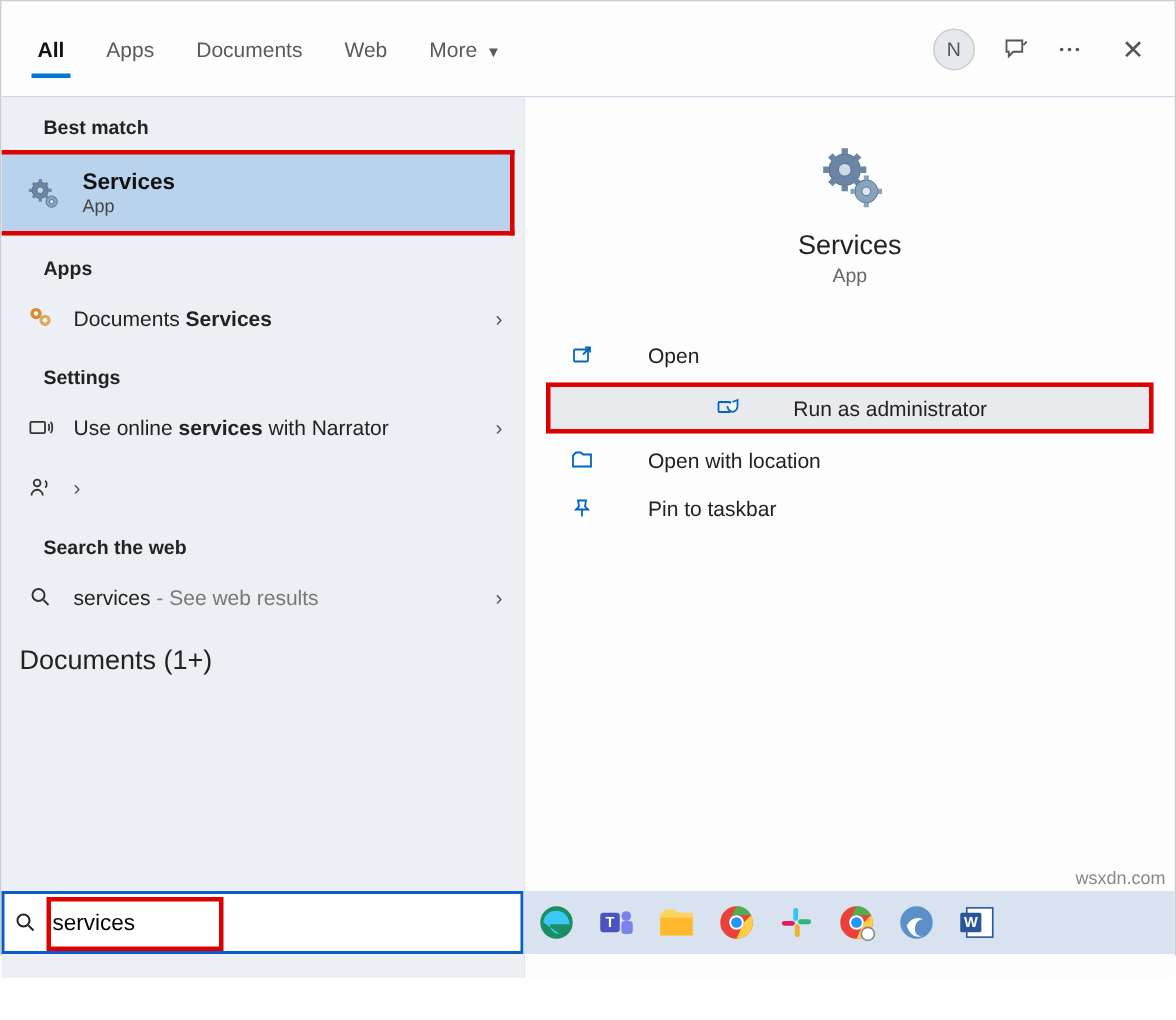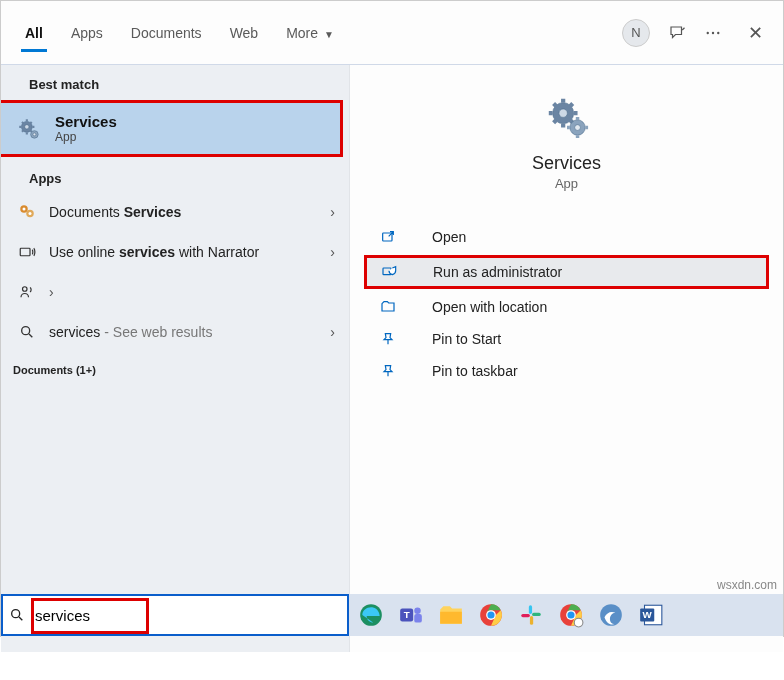--- a/index.html
+++ b/index.html
@@ -28,30 +28,30 @@
     .bm-icon { width: 28px; height: 28px; margin-right: 12px; display:flex; align-items:center; justify-content:center; }
     .bm-text .title { font-size: 15px; font-weight: 600; color: #111; }
     .bm-text .sub { font-size: 12px; color: #444; }
     
     .result-row { display: flex; align-items: center; padding: 10px 14px; cursor: pointer; }
     .result-row .ricon { width: 24px; height: 20px; margin-right: 10px; display:flex; align-items:center; justify-content:center; color:#555; }
     .result-row .rtext { font-size: 14px; color: #222; flex: 1; }
     .result-row .rtext b { font-weight: 700; }
     .result-row .chev { color: #555; font-size: 14px; }
     
-    .docs-label { font-size: 11px; font-weight: 700; color: #222; padding: 12px 12px; }
+    .docs-label { font-size: 18px; font-weight: 400; color: #222; padding: 12px 12px; }
     
     .detail-icon { align-self: center; width: 48px; height: 48px; margin-bottom: 12px; display:flex; align-items:center; justify-content:center; }
     .detail-title { text-align: center; font-size: 18px; color: #222; }
     .detail-sub { text-align: center; font-size: 13px; color: #666; margin-top: 2px; margin-bottom: 30px; }
     
     .action-list { width: 100%; }
     .action { display: flex; align-items: center; padding: 8px 28px; font-size: 14px; color: #222; cursor: pointer; gap: 20px; }
     .action .aicon { width: 20px; height: 16px; margin-right: 14px; color: #0067c0; display:flex; align-items:center; justify-content:center; }
-    .action.highlight { background: #e8eaed; border: 3px solid #d00; margin: 2px 14px 2px 14px; padding: 6px 12px; }
+    .action.highlight { background: #e8eaed; border: 3px solid #d00; margin: 2px 14px 2px 14px; padding: 6px 12px; justify-content: center; }
     
     .search-wrap { position: absolute; left: 0; bottom: 0; width: 348px; height: 42px; border: 2px solid #0a5ecb; background: #fff; display: flex; align-items: center; }
     .search-icon { width: 28px; display:flex; align-items:center; justify-content:center; color:#333; }
     .search-input { border: none; outline: none; font-size: 15px; flex: 1; padding: 4px; background: transparent; }
     .search-redbox { position: absolute; left: 28px; top: 2px; width: 118px; height: 36px; border: 3px solid #d00; pointer-events: none; }
     
     .taskbar { position: absolute; left: 348px; right: 0; bottom: 0; height: 42px; background: #d9e2ef; display: flex; align-items: center; padding: 0 6px; gap: 8px; }
     .tb-icon { width: 32px; height: 32px; border-radius: 2px; display:flex; align-items:center; justify-content:center; font-size: 20px; cursor:pointer; }
     .watermark { position: absolute; right: 6px; bottom: 44px; font-size: 12px; color: #888; }
     
@@ -114,20 +114,21 @@
               <circle cx="8" cy="8" r="5" fill="#d98b2e"></circle>
               <circle cx="16" cy="14" r="5" fill="#e0a95a"></circle>
               <circle cx="8" cy="8" r="2" fill="#fff"></circle>
               <circle cx="16" cy="14" r="2" fill="#fff"></circle>
             </svg>
         </div>
         <div class="rtext"><span>Documents </span><b>Services</b></div>
         <div class="chev">›</div>
       </div>
 
+      <div class="section-label">Settings</div>
       <div class="result-row">
         <div class="ricon">
           <svg width="18" height="18" viewBox="0 0 24 24" fill="none" stroke="#333" stroke-width="1.6">
               <rect x="3" y="7" width="13" height="10" rx="1"></rect>
               <path d="M19 9c1 1 1 5 0 6M21 7c2 2 2 8 0 10"></path>
             </svg>
         </div>
         <div class="rtext"><span>Use online </span><b>services</b><span> with Narrator</span></div>
         <div class="chev">›</div>
       </div>
@@ -135,20 +136,21 @@
         <div class="ricon">
           <svg width="18" height="18" viewBox="0 0 24 24" fill="none" stroke="#333" stroke-width="1.6">
               <circle cx="9" cy="8" r="3"></circle>
               <path d="M4 19c0-3 2.5-5 5-5s5 2 5 5"></path>
               <path d="M16 6c2 1 2 5 0 6"></path>
             </svg>
         </div>
         <div class="chev">›</div>
       </div>
 
+      <div class="section-label">Search the web</div>
       <div class="result-row">
         <div class="ricon">
           <svg width="16" height="16" viewBox="0 0 24 24" fill="none" stroke="#333" stroke-width="2">
               <circle cx="10" cy="10" r="6"></circle>
               <path d="M15 15l5 5"></path>
             </svg>
         </div>
         <div class="rtext"><span>services</span><span style="color:#777;"> - See web results</span></div>
         <div class="chev">›</div>
       </div>
@@ -196,28 +198,20 @@
               </svg>
           </div>
           <span>Open with location</span>
         </div>
         <div class="action">
           <div class="aicon">
             <svg width="16" height="16" viewBox="0 0 24 24" fill="none" stroke="#0067c0" stroke-width="1.8">
                 <path d="M8 4h8l-1 6 3 3H6l3-3z M12 13v7"></path>
               </svg>
           </div>
-          <span>Pin to Start</span>
-        </div>
-        <div class="action">
-          <div class="aicon">
-            <svg width="16" height="16" viewBox="0 0 24 24" fill="none" stroke="#0067c0" stroke-width="1.8">
-                <path d="M8 4h8l-1 6 3 3H6l3-3z M12 13v7"></path>
-              </svg>
-          </div>
           <span>Pin to taskbar</span>
         </div>
       </div>
     </div>
   </div>
 
   <div class="search-wrap">
     <div class="search-icon">
       <svg width="16" height="16" viewBox="0 0 24 24" fill="none" stroke="#222" stroke-width="2">
           <circle cx="10" cy="10" r="6"></circle>

